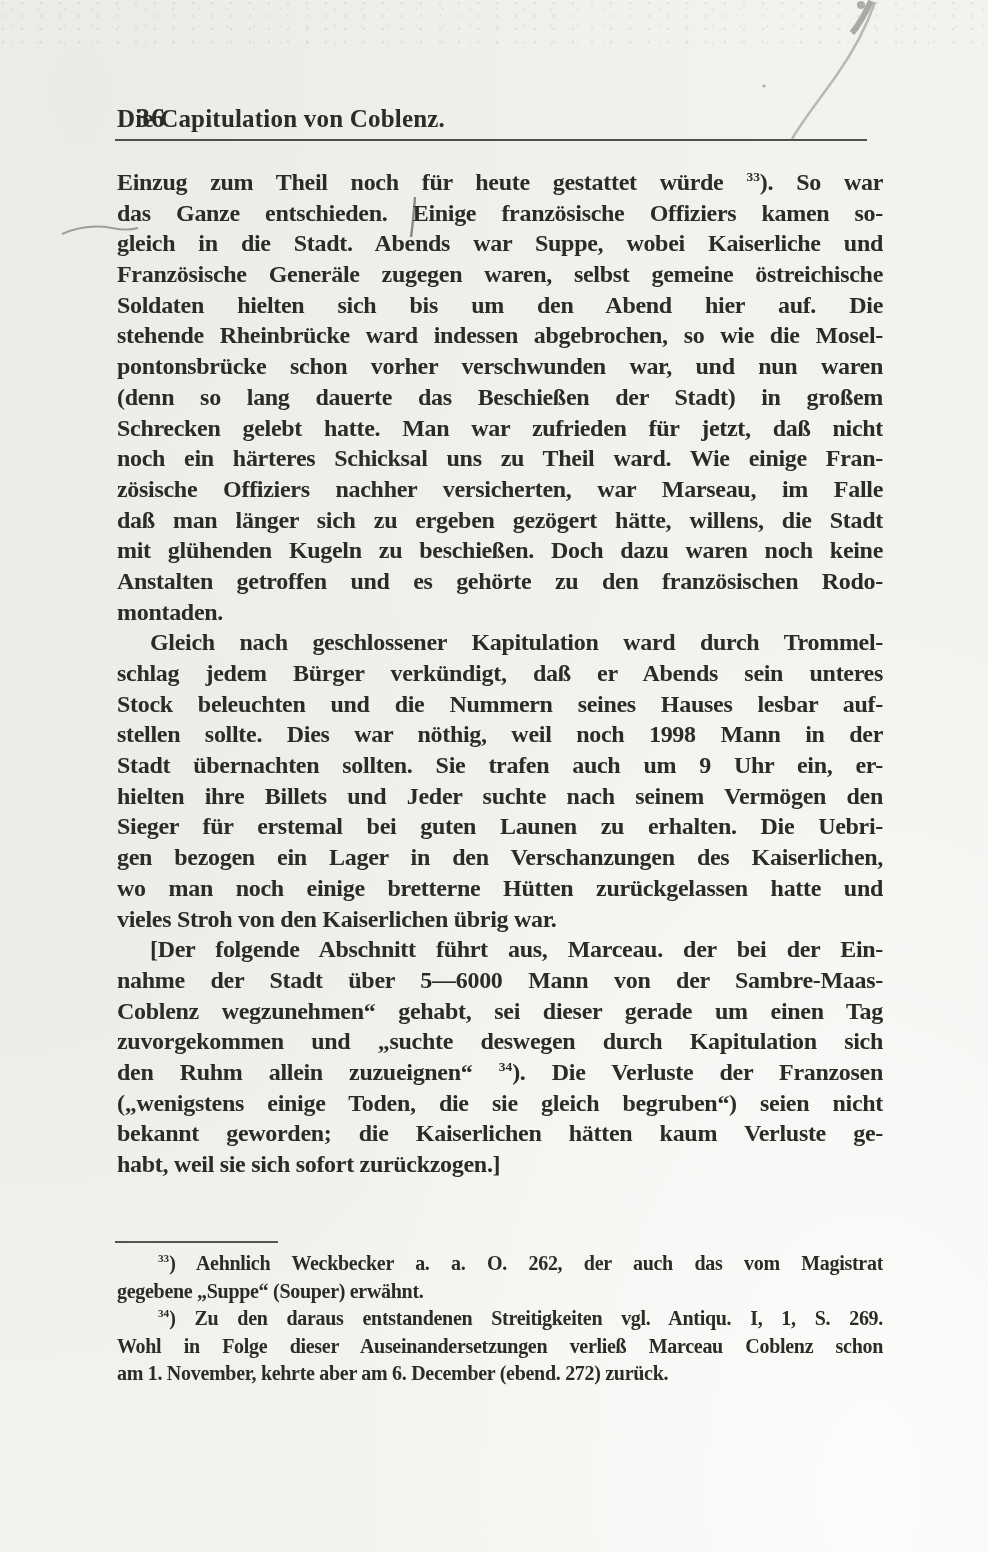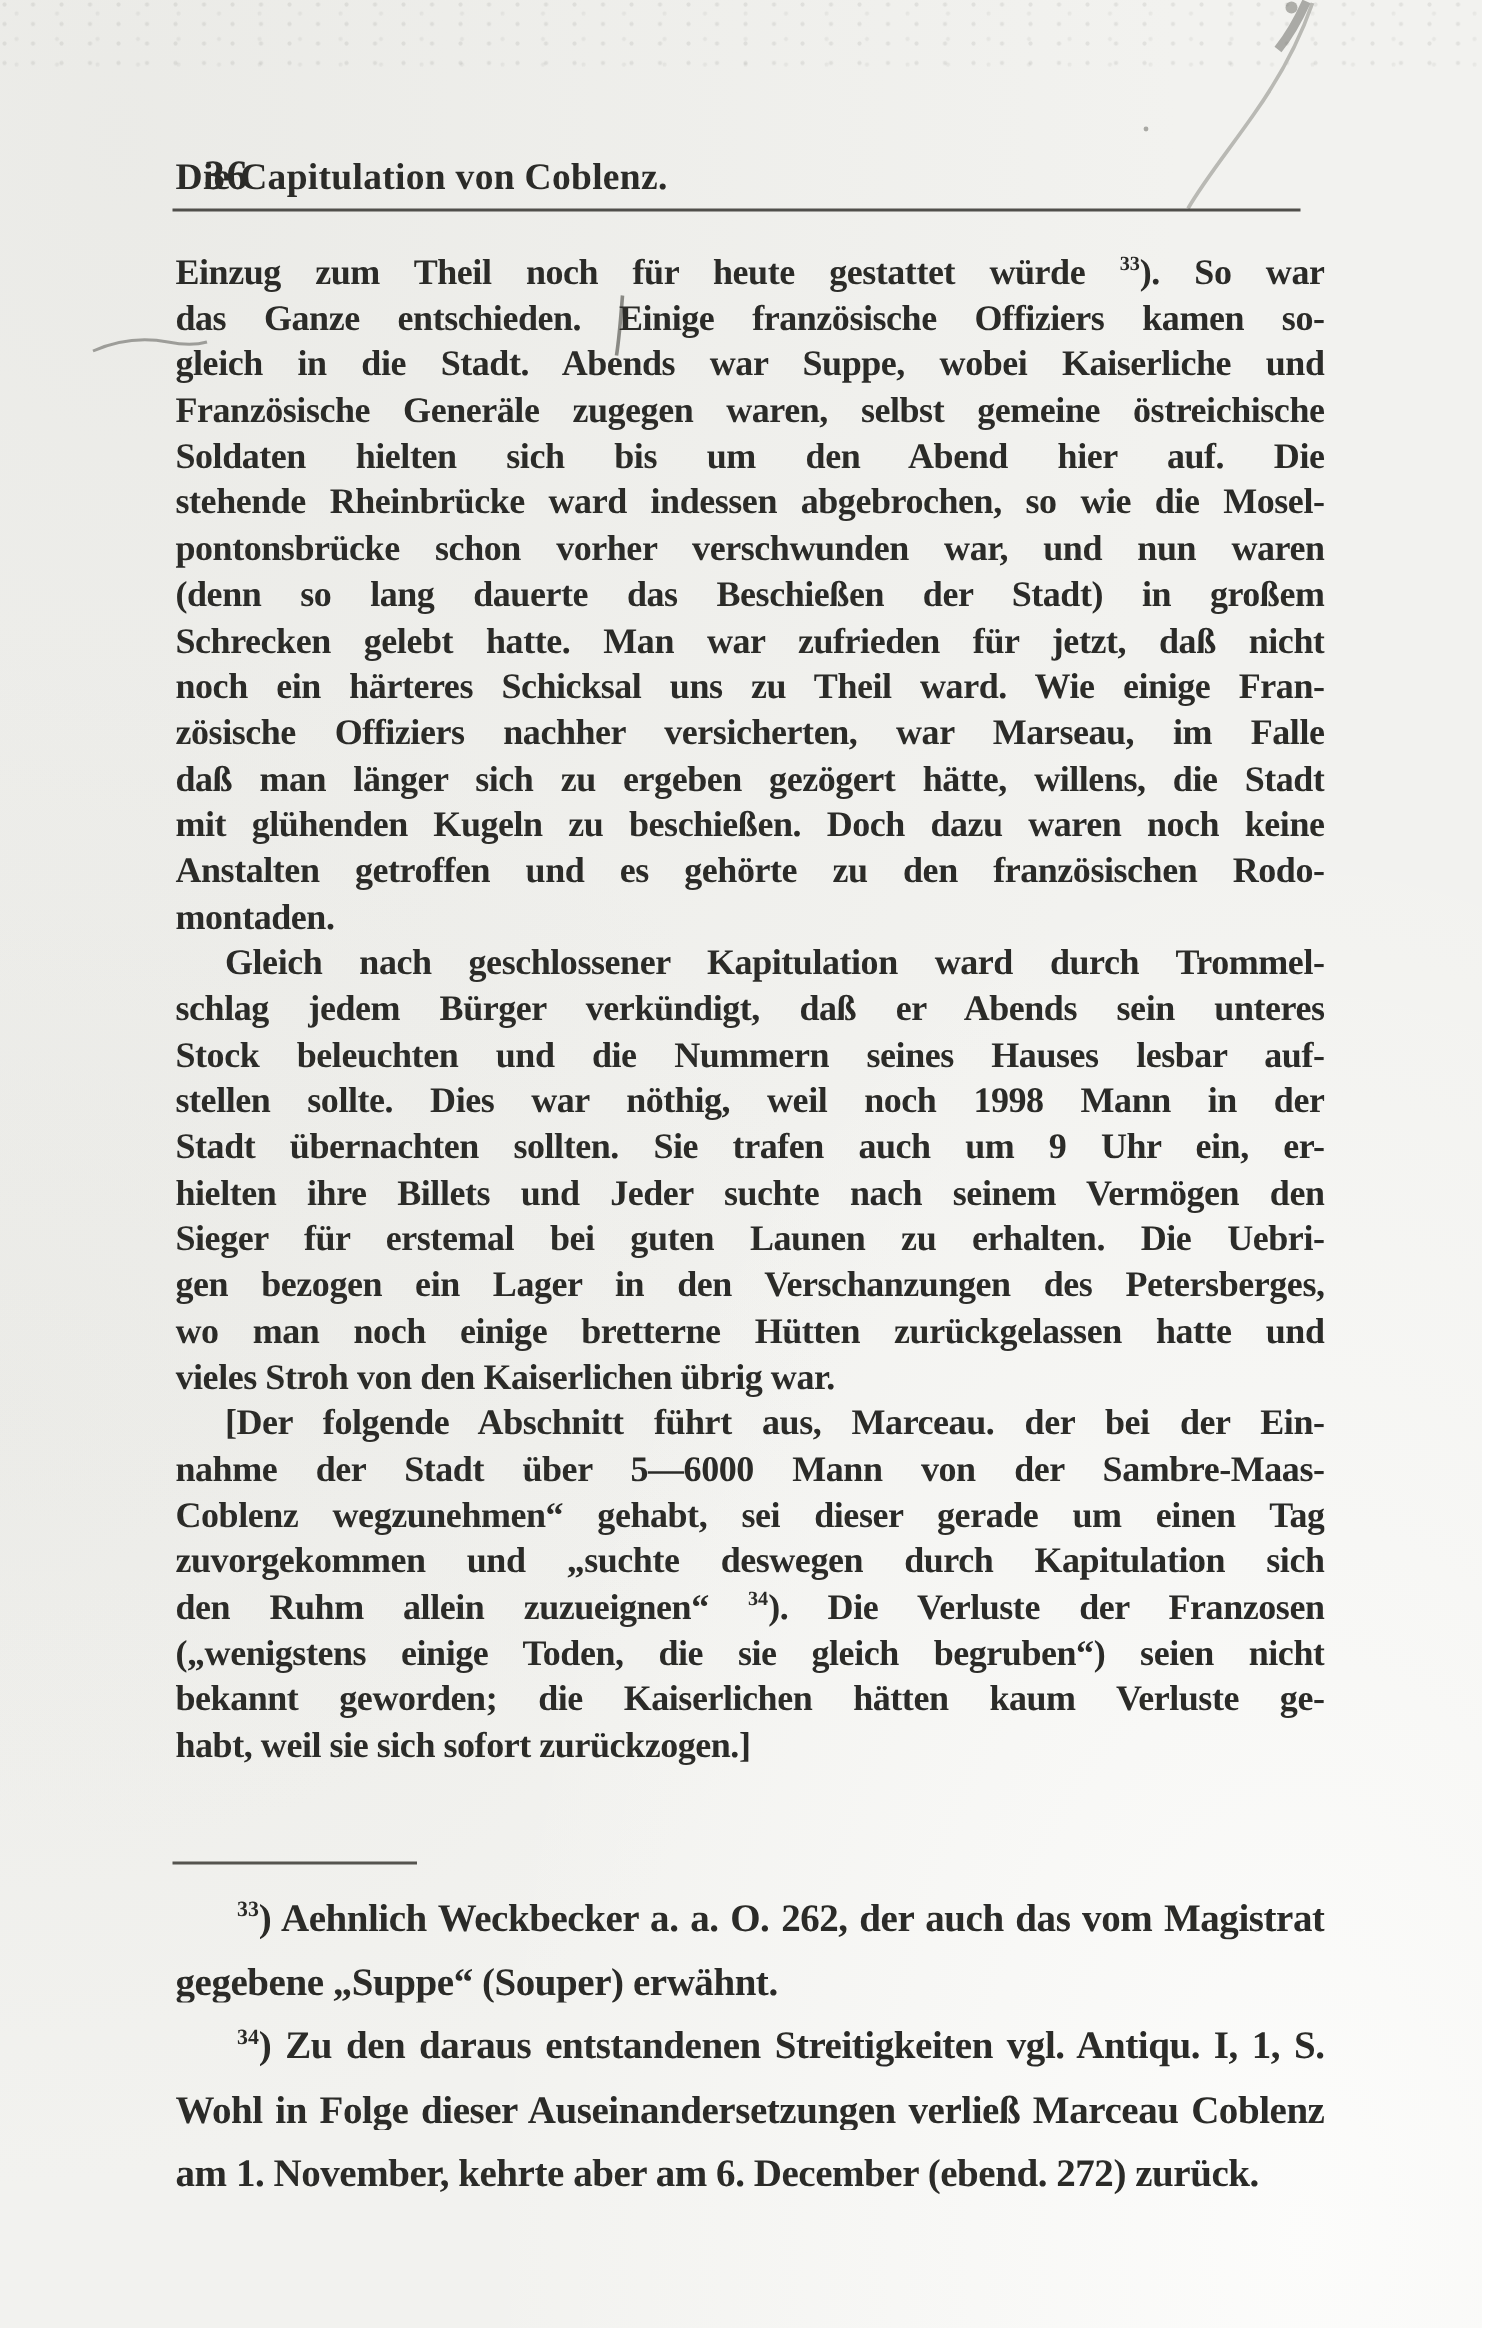--- a/index.html
+++ b/index.html
@@ -48,22 +48,22 @@
   .para.indent .line.first { text-indent: 33px; }
   sup { font-size: 0.56em; vertical-align: super; line-height: 0; letter-spacing: 0; }
   .fn-rule {
     position: absolute; left: 115px; top: 1241px; width: 163px; height: 2px;
     background: #55544f;
   }
   .footnotes {
     position: absolute; left: 117px; top: 1250px; width: 766px;
   }
   .footnotes .line {
-    font-size: 26px; font-weight: 700; line-height: 27.5px; height: 27.5px;
-    letter-spacing: -0.3px; overflow: hidden; margin-top: 15px;
+    font-size: 20px; font-weight: 700; line-height: 27.5px; height: 27.5px;
+    letter-spacing: -0.3px; overflow: hidden;
   }
   .footnotes .para.indent .line.first { text-indent: 41px; }
 </style>
 </head>
 <body>
 
 <div class="page">
 
   <div class="speckles"></div>
 
@@ -101,21 +101,21 @@
         <div class="line">montaden.</div>
       </div>
       <div class="para indent">
         <div class="line jl first">Gleich nach geschlossener Kapitulation ward durch Trommel-</div>
         <div class="line jl">schlag jedem Bürger verkündigt, daß er Abends sein unteres</div>
         <div class="line jl">Stock beleuchten und die Nummern seines Hauses lesbar auf-</div>
         <div class="line jl">stellen sollte.  Dies war nöthig, weil noch 1998 Mann in der</div>
         <div class="line jl">Stadt übernachten sollten.  Sie trafen auch um 9 Uhr ein, er-</div>
         <div class="line jl">hielten ihre Billets und Jeder suchte nach seinem Vermögen den</div>
         <div class="line jl">Sieger für erstemal bei guten Launen zu erhalten.  Die Uebri-</div>
-        <div class="line jl">gen bezogen ein Lager in den Verschanzungen des Petersberges,</div>
+        <div class="line jl">gen bezogen ein Lager in den Verschanzungen des Kaiserlichen,</div>
         <div class="line jl">wo man noch einige bretterne Hütten zurückgelassen hatte und</div>
         <div class="line">vieles Stroh von den Kaiserlichen übrig war.</div>
       </div>
       <div class="para indent">
         <div class="line jl first">[Der folgende Abschnitt führt aus, Marceau. der bei der Ein-</div>
         <div class="line jl">nahme der Stadt über 5—6000 Mann von der Sambre-Maas-</div>
         <div class="line jl">Coblenz wegzunehmen“ gehabt, sei dieser gerade um einen Tag</div>
         <div class="line jl">zuvorgekommen und „suchte deswegen durch Kapitulation sich</div>
         <div class="line jl">den Ruhm allein zuzueignen“ <sup>34</sup>).  Die Verluste der Franzosen</div>
         <div class="line jl">(„wenigstens einige Toden, die sie gleich begruben“) seien nicht</div>

